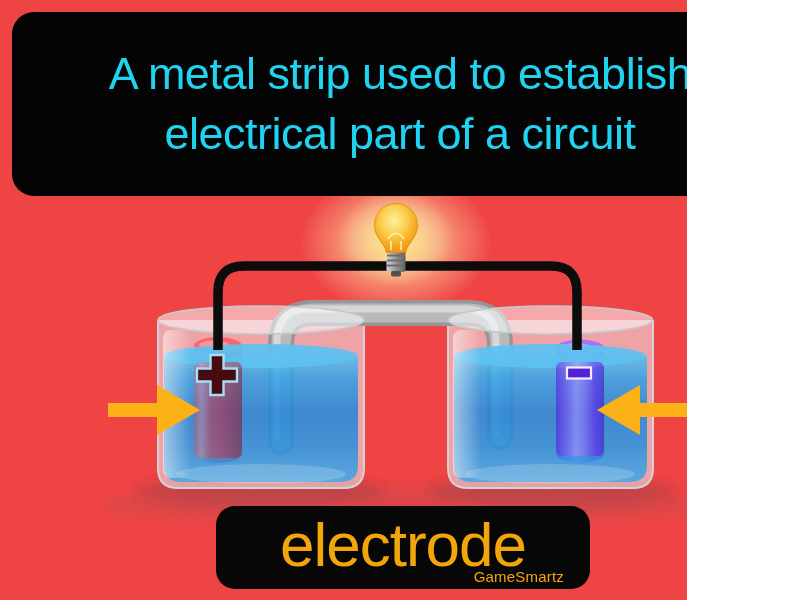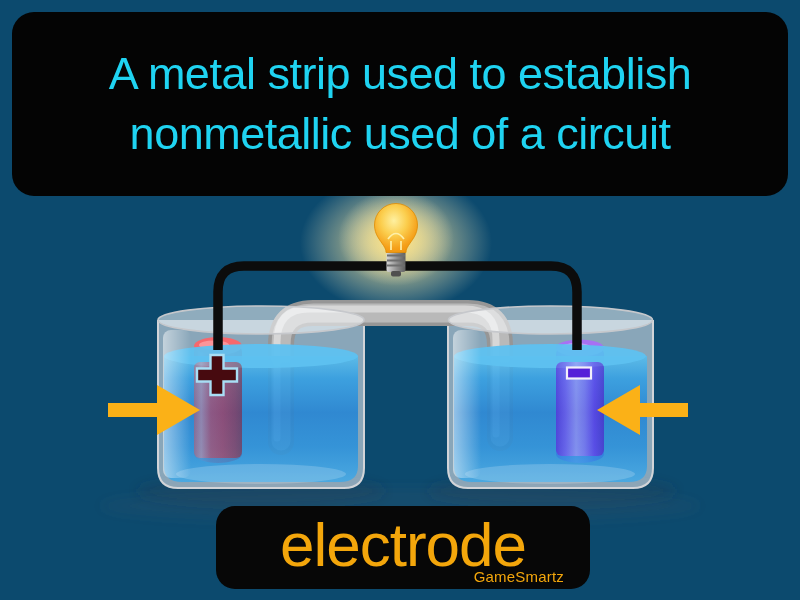--- a/index.html
+++ b/index.html
@@ -1,17 +1,17 @@
 <!DOCTYPE html>
 <html><head>
 <meta charset="utf-8">
 <style>
   html,body{margin:0;padding:0;background:#ffffff;}
   .canvas{
-    position:relative;width:800px;height:600px;background:#0c4a6e;overflow:hidden;
+    position:relative;width:687px;height:600px;background:#ef4444;overflow:hidden;
     font-family:"Liberation Sans", sans-serif;
   }
   .definition-box{
     position:absolute;left:12px;top:12px;width:776px;height:184px;
     background:#040404;border-radius:22px;
     display:flex;flex-direction:column;justify-content:center;align-items:center;
   }
   .definition-line{
     color:#1FD3F1;font-size:45px;line-height:60px;letter-spacing:-0.5px;
     text-align:center;white-space:nowrap;
@@ -147,21 +147,21 @@
       <path d="M387 255.5 h18 M387 260.5 h18 M387 265.5 h18" stroke="#6E6E6E" stroke-width="1.8"></path>
       <rect x="391" y="271" width="10" height="5.5" rx="2" fill="#4F4F4F"></rect>
       <path d="M396 203.5 a21.5 21.5 0 0 1 21.5 21.5 c0 9.5 -5.5 15 -9 20.5 c-1.8 2.8 -2.5 4.5 -2.5 7 h-20 c0 -2.5 -0.7 -4.2 -2.5 -7 c-3.5 -5.5 -9 -11 -9 -20.5 a21.5 21.5 0 0 1 21.5 -21.5 z" fill="url(#bulbGrad)" stroke="#DE8C02" stroke-width="0.8"></path>
       <path d="M391 250 v-9 M401 250 v-9" stroke="#FDEFA8" stroke-width="1.7" fill="none"></path>
       <path d="M388 239 q8 -11 16 0" stroke="#FDEFA8" stroke-width="1.7" fill="none"></path>
     </g>
   </svg>
 
   <div class="definition-box">
     <div class="definition-line">A metal strip used to establish</div>
-    <div class="definition-line">nonmetallic used of a circuit</div>
+    <div class="definition-line">electrical part of a circuit</div>
   </div>
 
   <div class="term-box">
     <div class="term-text">electrode</div>
     <div class="watermark">GameSmartz</div>
   </div>
 
 </div>
 
 </body></html>

